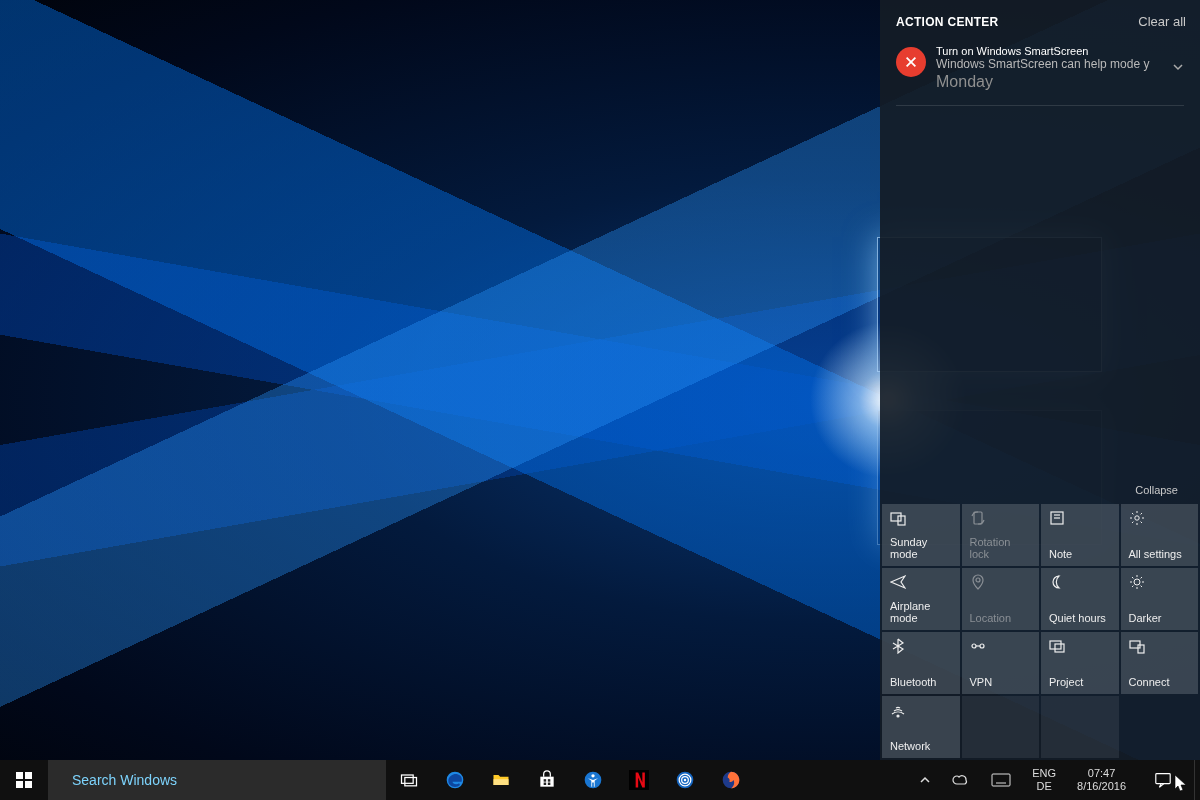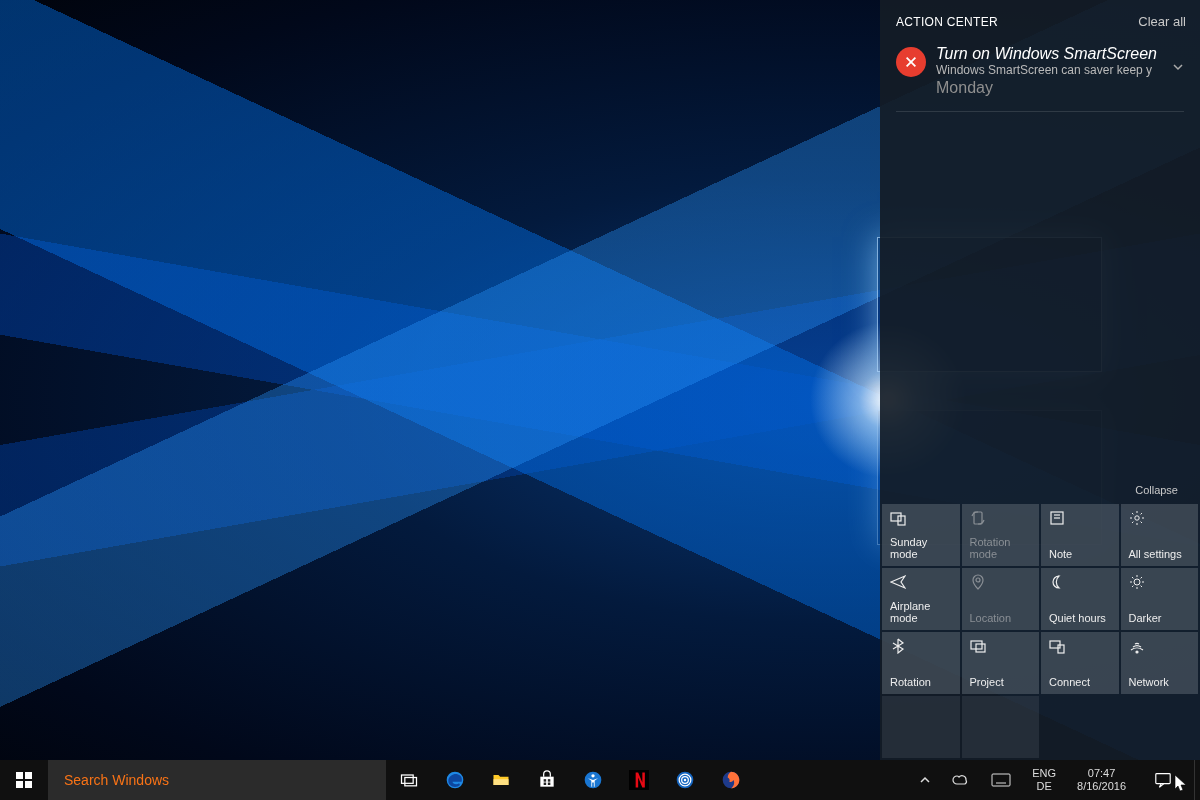--- a/index.html
+++ b/index.html
@@ -21,38 +21,38 @@
 
 
 .action-center {
   position:absolute; top:0; right:0; width:320px; height:760px;
   background:rgba(20,28,38,.92);
   color:#fff;
   display:flex; flex-direction:column;
   padding:0;
 }
 .ac-header { display:flex; justify-content:space-between; align-items:center; padding:14px 14px 6px 16px; font-size:12px; }
-.ac-title { font-weight:400; letter-spacing:.3px; }
+.ac-title { font-weight:700; letter-spacing:.3px; }
 .ac-clear { color:#c9c9c9; font-size:13px; cursor:pointer; }
 
 .ac-group { border-bottom:1px solid rgba(255,255,255,.12); padding:6px 0 10px; margin:0 16px; }
 .ac-group:last-of-type{border-bottom:none;}
 .ac-group-head { display:flex; align-items:center; gap:8px; padding:10px 0 8px; font-size:13px; font-weight:600; }
 .ac-group-head .hicon { width:14px; height:14px; display:inline-block; }
 
 .notif { display:flex; gap:10px; padding:4px 0; cursor:pointer; position:relative;}
 .notif-icon {
   width:30px; height:30px; border-radius:50%;
   display:flex; align-items:center; justify-content:center;
   flex-shrink:0; margin-top:2px;
 }
 .notif-icon.error{ background:#e73d2f; }
 .notif-icon svg{ width:14px; height:14px; stroke:#fff; stroke-width:2; }
 .notif-body { flex:1; min-width:0; }
-.notif-title { font-size:16px; white-space:nowrap; overflow:hidden; text-overflow:ellipsis;font-style:italic; }
+.notif-title { font-size:11px; white-space:nowrap; overflow:hidden; text-overflow:ellipsis; }
 .notif-sub { font-size:12px; color:#b9b9b9; white-space:nowrap; overflow:hidden; text-overflow:ellipsis; }
 .notif-ts { font-size:16px; color:#8f8f8f; margin-top:2px;}
 .notif .chev { position:absolute; right:0; top:18px; color:#aaa; }
 
 .ac-space { flex:1; }
 .ac-collapse { text-align:right; font-size:11px; color:#c9c9c9; padding:4px 22px 8px; cursor:pointer;}
 
 
 .qa-grid { display:grid; grid-template-columns:repeat(4,1fr); gap:2px; padding:0 2px 2px; }
 .qa {
@@ -65,22 +65,22 @@
 .qa .qicon { width:16px; height:16px; }
 
 
 .taskbar {
   position:absolute; left:0; bottom:0; width:1200px; height:40px;
   background:#101010; color:#fff; display:flex; align-items:center;
 }
 .start { width:48px; height:40px; display:flex; align-items:center; justify-content:center; cursor:pointer;}
 .start svg{ width:16px; height:16px; fill:#fff;}
 .search {
-  width:338px; height:40px; background:#2b2b2b; display:flex; align-items:center; padding:0 16px;
-  color:#f97316; font-size:14px; cursor:text;
+  width:338px; height:40px; background:#2b2b2b; display:flex; align-items:center; padding:0 24px;
+  color:#7dd3fc; font-size:14px; cursor:text;
 }
 .tb-item { width:46px; height:40px; display:flex; align-items:center; justify-content:center; cursor:pointer;}
 .tb-item svg{ width:20px; height:20px; }
 .tb-spacer{ flex:1; }
 .tray { display:flex; align-items:center; height:40px; gap:9px; }
 .tray .titem{ padding:0 6px; height:40px; display:flex; align-items:center; justify-content:center; font-size:11px; color:#ddd; cursor:pointer;}
 .clock { display:flex; flex-direction:column; align-items:center; justify-content:center; line-height:1.15; padding:0 8px; font-size:11px; }
 .lang { display:flex; flex-direction:column; align-items:center; line-height:1.15; padding:0 4px; font-size:11px;}
 .ac-toggle{ width:44px; display:flex;align-items:center;justify-content:center; }
 .ac-toggle svg{width:18px;height:18px;stroke:#fff;fill:none;stroke-width:1.3;}
@@ -105,21 +105,21 @@
   <div class="ac-group">
     <div class="notif">
       <div class="notif-icon error">
         <svg viewBox="0 0 16 16">
             <line x1="3" y1="3" x2="13" y2="13"></line>
             <line x1="13" y1="3" x2="3" y2="13"></line>
           </svg>
       </div>
       <div class="notif-body">
         <div class="notif-title">Turn on Windows SmartScreen</div>
-        <div class="notif-sub">Windows SmartScreen can saver keep y</div>
+        <div class="notif-sub">Windows SmartScreen can help mode y</div>
         <div class="notif-ts">Monday</div>
       </div>
       <span class="chev">
         <svg width="12" height="12" viewBox="0 0 12 12" fill="none" stroke="#aaa" stroke-width="1.5">
             <polyline points="2,4 6,8 10,4"></polyline>
           </svg>
       </span>
     </div>
   </div>
 
@@ -133,21 +133,21 @@
             <rect x="1" y="3" width="10" height="8"></rect>
             <rect x="8" y="6" width="7" height="9"></rect>
           </svg></span>
         <span>Sunday mode</span>
       </div>
       <div class="qa disabled">
         <span class="qicon"><svg viewBox="0 0 16 16" fill="none" stroke="currentColor" stroke-width="1.2">
             <rect x="4" y="2" width="8" height="12" rx="1"></rect>
             <path d="M2 6a6 6 0 016-4M14 10a6 6 0 01-6 4"></path>
           </svg></span>
-        <span>Rotation mode</span>
+        <span>Rotation lock</span>
       </div>
       <div class="qa">
         <span class="qicon"><svg viewBox="0 0 16 16" fill="none" stroke="currentColor" stroke-width="1.2">
             <rect x="2" y="2" width="12" height="12"></rect>
             <line x1="5" y1="5" x2="11" y2="5"></line>
             <line x1="5" y1="8" x2="11" y2="8"></line>
           </svg></span>
         <span>Note</span>
       </div>
       <div class="qa">
@@ -180,21 +180,29 @@
         <span class="qicon"><svg viewBox="0 0 16 16" fill="none" stroke="currentColor" stroke-width="1">
             <circle cx="8" cy="8" r="3"></circle>
             <path d="M8 1v2M8 13v2M1 8h2M13 8h2M3 3l1.4 1.4M11.6 11.6 13 13M13 3l-1.4 1.4M4.4 11.6 3 13"></path>
           </svg></span>
         <span>Darker</span>
       </div>
       <div class="qa">
         <span class="qicon"><svg viewBox="0 0 16 16" fill="none" stroke="currentColor" stroke-width="1.2">
             <path d="M8 1v14l5-4-10-6m0 6l10-6-5-4"></path>
           </svg></span>
-        <span>Rotation</span>
+        <span>Bluetooth</span>
+      </div>
+      <div class="qa">
+        <span class="qicon"><svg viewBox="0 0 16 16" fill="none" stroke="currentColor" stroke-width="1.2">
+            <circle cx="4" cy="8" r="2"></circle>
+            <circle cx="12" cy="8" r="2"></circle>
+            <line x1="6" y1="8" x2="10" y2="8"></line>
+          </svg></span>
+        <span>VPN</span>
       </div>
       <div class="qa">
         <span class="qicon"><svg viewBox="0 0 16 16" fill="none" stroke="currentColor" stroke-width="1.2">
             <rect x="1" y="3" width="11" height="8"></rect>
             <rect x="6" y="6" width="9" height="8"></rect>
           </svg></span>
         <span>Project</span>
       </div>
       <div class="qa">
         <span class="qicon"><svg viewBox="0 0 16 16" fill="none" stroke="currentColor" stroke-width="1.2">

